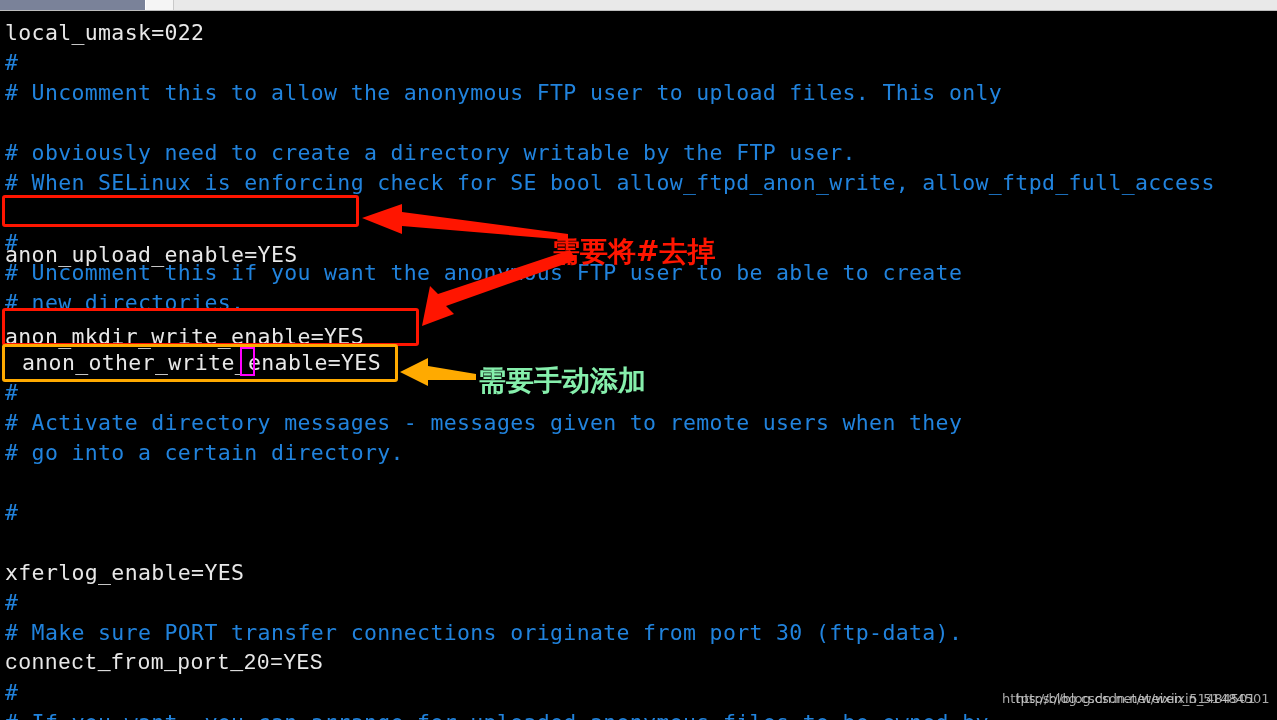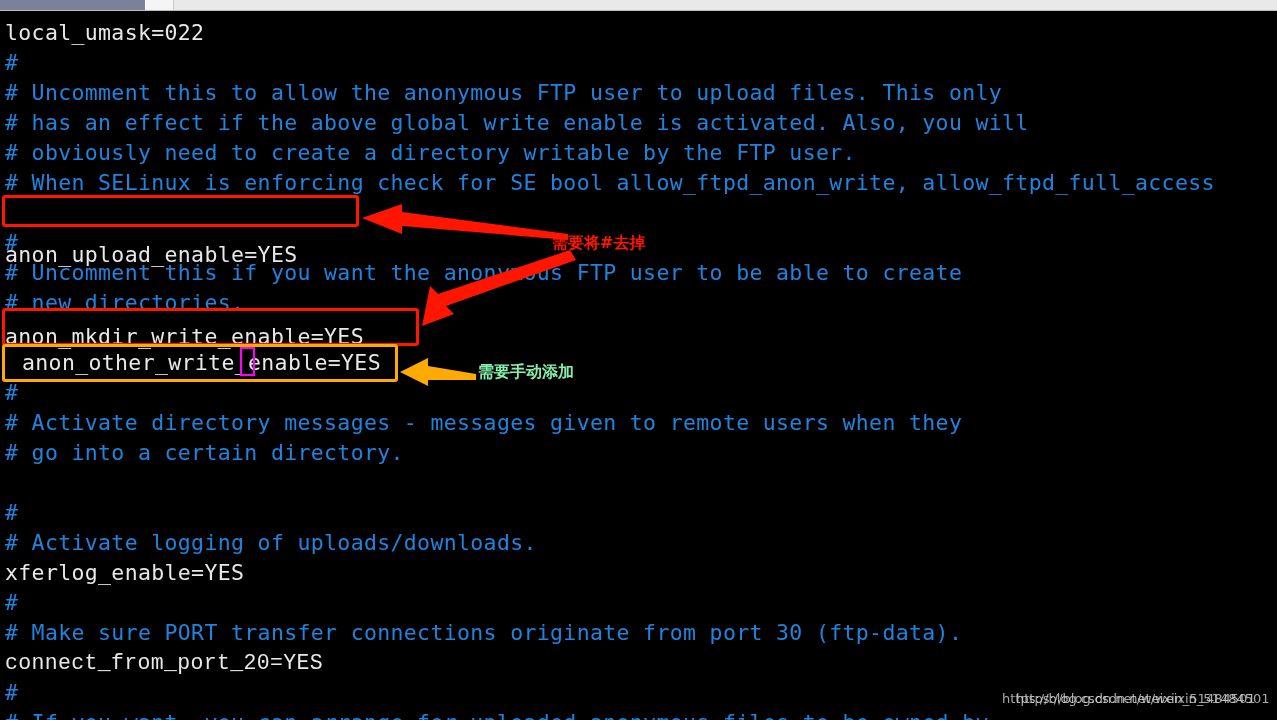--- a/index.html
+++ b/index.html
@@ -92,21 +92,21 @@
     position: absolute;
     box-sizing: border-box;
     border: 2px solid #ff00ff;
   }
 
   
   .annot {
     position: absolute;
     white-space: pre;
     font-family: "DejaVu Sans", "Liberation Sans", sans-serif;
-    font-size: 16px;
+    font-size: 28px;
     font-weight: 700;
   }
   .annot-red    { color: #ff1500; }
   .annot-orange { color: #86efac; }
 
   .arrow-svg {
     position: absolute;
     pointer-events: none;
   }
 
@@ -128,34 +128,32 @@
   <div id="hscrollbar">
     <div class="thumb"></div>
     <div class="gap"></div>
   </div>
 
   <div id="terminal">
 
     <div class="line c-code" style="top:6px;">local_umask=022</div>
     <div class="line c-comment" style="top:36px;">#</div>
     <div class="line c-comment" style="top:66px;"># Uncomment this to allow the anonymous FTP user to upload files. This only</div>
-    <div class="line c-comment" style="top:96px;"># has an effect if the above global write enable is activated. Also, you will</div>
     <div class="line c-comment" style="top:126px;"># obviously need to create a directory writable by the FTP user.</div>
     <div class="line c-comment" style="top:156px;"># When SELinux is enforcing check for SE bool allow_ftpd_anon_write, allow_ftpd_full_access</div>
     <div class="line c-code" style="top:180px;margin-top:48px;">anon_upload_enable=YES</div>
     <div class="line c-comment" style="top:216px;">#</div>
     <div class="line c-comment" style="top:246px;"># Uncomment this if you want the anonymous FTP user to be able to create</div>
     <div class="line c-comment" style="top:276px;"># new directories.</div>
     <div class="line c-code" style="top:310px;">anon_mkdir_write_enable=YES</div>
     <div class="line c-code" style="top:336px;padding-left:17px;">anon_other_write_enable=YES</div>
     <div class="line c-comment" style="top:366px;">#</div>
     <div class="line c-comment" style="top:396px;"># Activate directory messages - messages given to remote users when they</div>
     <div class="line c-comment" style="top:426px;"># go into a certain directory.</div>
     <div class="line c-comment" style="top:486px;">#</div>
-    <div class="line c-comment" style="top:516px;"># Activate logging of uploads/downloads.</div>
     <div class="line c-code" style="top:546px;">xferlog_enable=YES</div>
     <div class="line c-comment" style="top:576px;">#</div>
     <div class="line c-comment" style="top:606px;"># Make sure PORT transfer connections originate from port 30 (ftp-data).</div>
     <div class="line c-code" style="top:636px;font-family:Liberation Mono, monospace;">connect_from_port_20=YES</div>
     <div class="line c-comment" style="top:666px;">#</div>
     <div class="line c-comment" style="top:696px;"># If you want, you can arrange for uploaded anonymous files to be owned by</div>
 
   </div>
 
   <div class="hl-box hl-red" style="left:2px;  top:195px; width:357px; height:32px;"></div>

